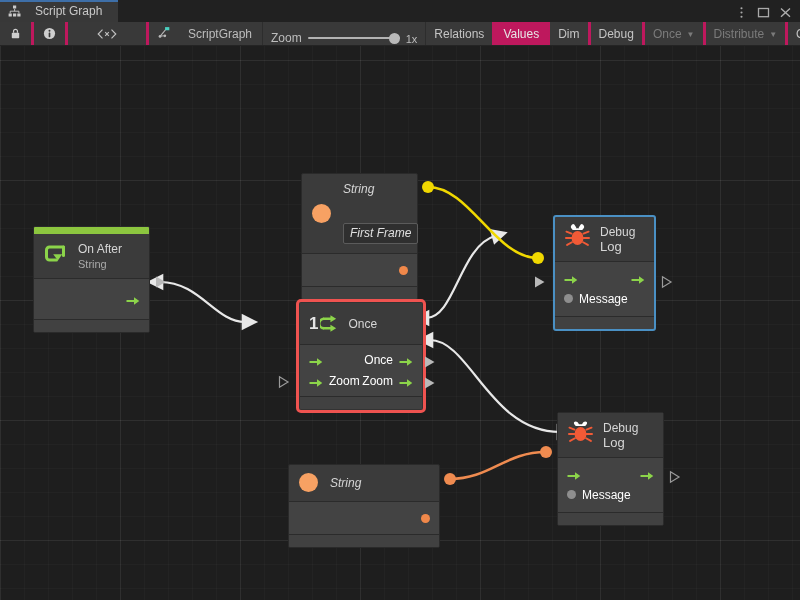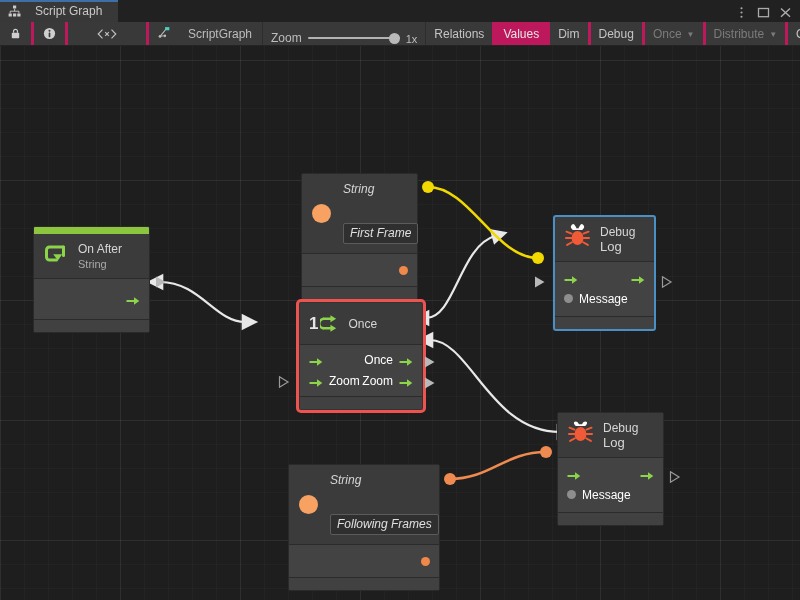--- a/index.html
+++ b/index.html
@@ -482,21 +482,20 @@
       <svg viewBox="0 0 12 14" width="12" height="14">
           <path d="M1,1.5 L10.5,7 L1,12.5 Z" fill="#b9b9b9"></path>
         </svg>
     </span>
 
     <div class="node" style="left:288px; top:418px; width:152px;">
       <div class="str-head">
         <span class="dot big"></span>
         <span class="str-textcol">
           <span class="str-label">String</span>
-          <span class="value-field">Following Frames</span>
         </span>
       </div>
       <div class="node-body" style="border-top:1px solid #2b2b2b; padding:10px 0;">
         <div class="port-row" style="height:12px;">
           <span class="port-side"></span>
           <span class="port-side right">
             <span class="dot orange"></span>
           </span>
         </div>
       </div>

